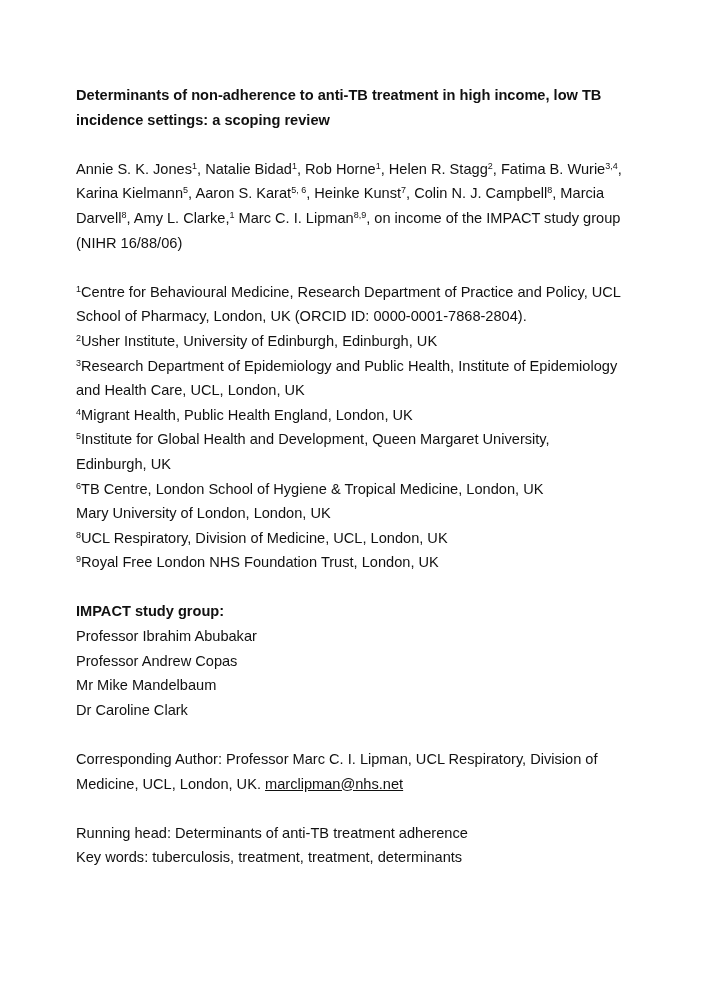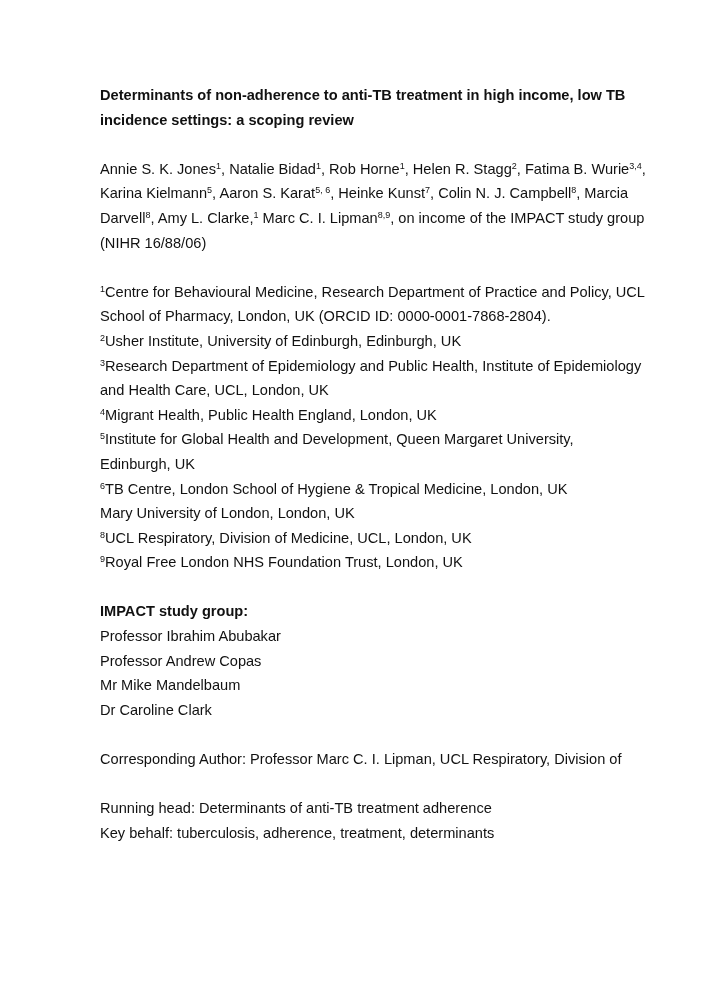--- a/index.html
+++ b/index.html
@@ -2,21 +2,21 @@
 <html><head>
   <meta charset="utf-8">
   <style>
     html, body { margin: 0; padding: 0; background: #ffffff; }
     body {
       width: 707px; height: 1000px; position: relative; overflow: hidden;
       font-family: "Liberation Sans", sans-serif;
       color: #111111;
       font-size: 14.6px;
     }
-    .page { position: absolute; left: 100px; top: 83px; width: 560px; }
+    .page { position: absolute; left: 76px; top: 83px; width: 560px; }
     .line { line-height: 24.6px; white-space: nowrap; margin: 0; }
     .bold { font-weight: bold; }
     .gap { height: 24.6px; }
     sup { font-size: 9px; vertical-align: 5px; line-height: 0; }
     a.email { color: #111111; text-decoration: underline; }
     p, div { margin: 0; }
   </style>
 </head>
 <body>
 
@@ -66,20 +66,21 @@
     <p class="line">Professor Ibrahim Abubakar</p>
     <p class="line">Professor Andrew Copas</p>
     <p class="line">Mr Mike Mandelbaum</p>
     <p class="line">Dr Caroline Clark</p>
   </div>
 
   <div class="gap"></div>
 
   <div>
     <p class="line">Corresponding Author: Professor Marc C. I. Lipman, UCL Respiratory, Division of</p>
+    <p class="line"><span>Medicine, UCL, London, UK. </span><a class="email" href="mailto:marclipman@nhs.net">marclipman@nhs.net</a></p>
   </div>
 
   <div class="gap"></div>
 
   <p class="line">Running head: Determinants of anti-TB treatment adherence</p>
-  <p class="line">Key behalf: tuberculosis, adherence, treatment, determinants</p>
+  <p class="line">Key words: tuberculosis, treatment, treatment, determinants</p>
 
 </div>
 
 </body></html>

